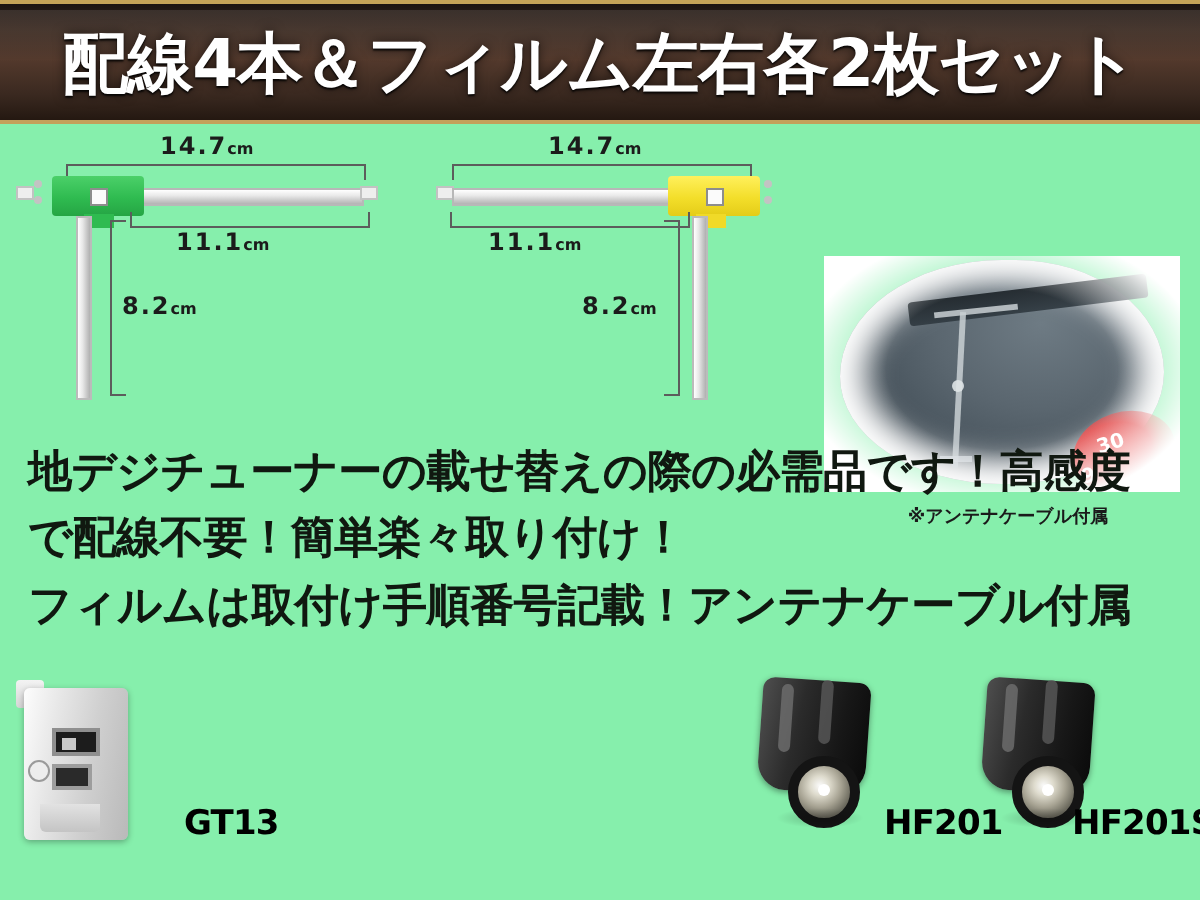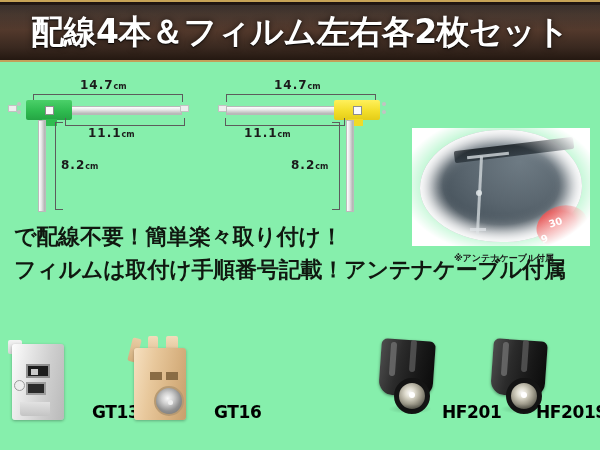--- a/index.html
+++ b/index.html
@@ -34,21 +34,21 @@
     letter-spacing:-0.5px;
     line-height:1;
     white-space:nowrap;
     text-shadow:0 1px 1px rgba(0,0,0,.85), 0 0 6px rgba(0,0,0,.6);
     font-family:"DejaVu Sans","Liberation Sans",sans-serif;
   }
 
   
   .diagrams{position:absolute;left:0;top:62px;width:600px;height:155px;}
 
-  .film{position:absolute;top:12px;width:215px;height:155px;}
+  .film{position:absolute;top:0;width:215px;height:155px;}
   .film-left{left:8px;}
   .film-right{left:212px;}
 
   
   .strip{
     position:absolute;height:9px;
     background:linear-gradient(180deg,#ffffff 0%,#e9e9e9 40%,#c9c9c9 75%,#b4b4b4 100%);
     border:1px solid #b8b8b8;
     box-sizing:border-box;
   }
@@ -321,54 +321,41 @@
       <div class="sticker">
         <b class="s30">30</b>
         <b class="s9">9</b>
       </div>
       <div class="vignette"></div>
     </div>
     <div class="photo-note">※アンテナケーブル付属</div>
   </div>
 
   <div class="desc">
+    <div>地デジチューナーの載せ替えの際の必需品です！高感度</div>
     <div>で配線不要！簡単楽々取り付け！</div>
     <div>フィルムは取付け手順番号記載！アンテナケーブル付属</div>
   </div>
 
   <div class="conn-row">
 
     <div class="conn gt13" style="left:2px;width:148px;">
       <div class="pic" style="left:6px;">
         <div class="tail"></div>
         <div class="body"></div>
         <div class="win1">
             <b></b>
           </div>
         <div class="win2"></div>
         <div class="knob"></div>
         <div class="foot"></div>
       </div>
       <div class="label" style="left:90px;">GT13</div>
     </div>
 
-    <div class="conn gt16" style="left:122px;width:148px;">
-      <div class="pic" style="left:6px;">
-        <div class="arm1"></div>
-        <div class="arm2"></div>
-        <div class="arm3"></div>
-        <div class="body"></div>
-        <div class="slot"></div>
-        <div class="slot2"></div>
-        <div class="ring">
-            <i></i>
-          </div>
-      </div>
-      <div class="label" style="left:92px;">GT16</div>
-    </div>
 
 
     <div class="conn hf" style="left:366px;width:140px;">
       <div class="pic" style="left:8px;">
         <div class="barrel"></div>
         <div class="slit"></div>
         <div class="slit2"></div>
         <div class="ring">
             <i></i>
           </div>

